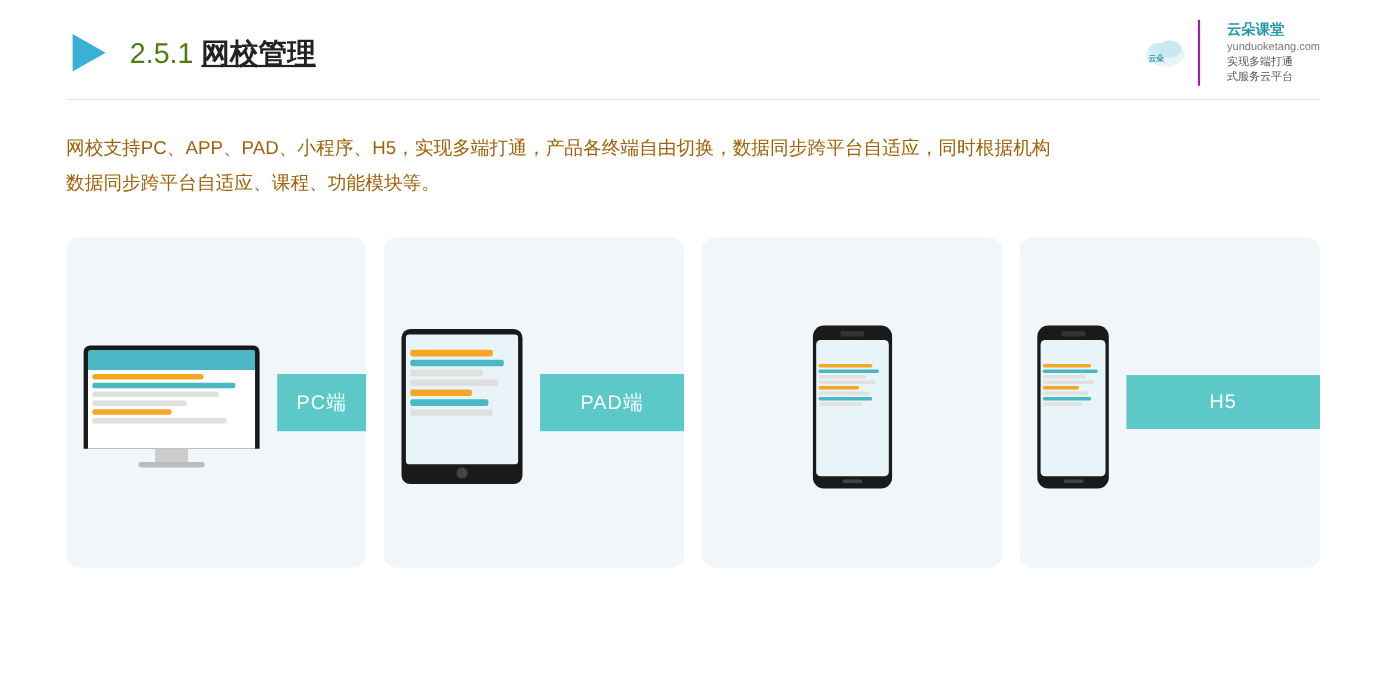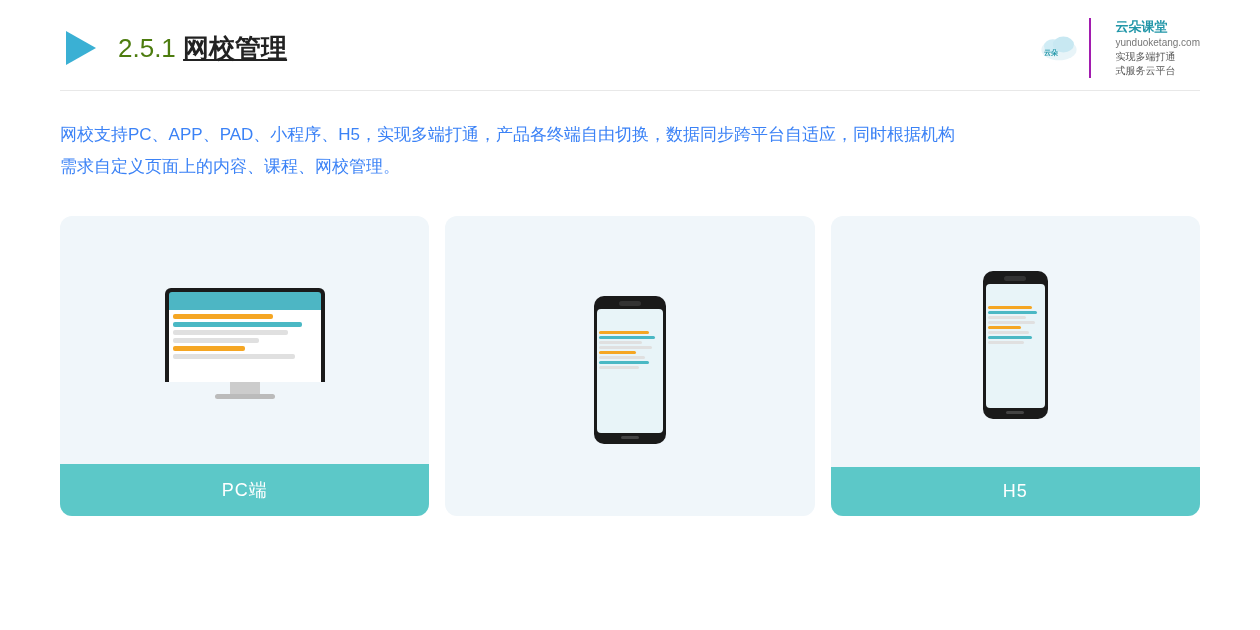--- a/index.html
+++ b/index.html
@@ -81,40 +81,40 @@
 
     .brand-text .brand-name {
       font-size: 13px;
       font-weight: bold;
       color: #2196a8;
     }
 
     
     .description {
       font-size: 17px;
-      color: #3b82f6;
+      color: #a16207;
       line-height: 1.9;
       margin-bottom: 32px;
     }
 
     
     .cards-row {
       display: flex;
       gap: 16px;
       justify-content: center;
       flex: 1;
       align-items: flex-start;
     }
 
     .card {
       background: #f0f6fa;
       border-radius: 12px;
       flex: 1;
       display: flex;
-      flex-direction: column;
+      flex-direction: row;
       align-items: center;
       overflow: hidden;
       min-height: 300px;
     }
 
     .card-device-area {
       flex: 1;
       display: flex;
       align-items: center;
       justify-content: center;
@@ -319,21 +319,21 @@
         <span style="font-size:10px;color:#777;">yunduoketang.com</span>
         <span style="font-size:10px;color:#555;">
           <span>实现多端打通</span><br><span>式服务云平台</span>
         </span>
       </div>
     </div>
   </div>
 
   <div class="description">
     <span>网校支持PC、APP、PAD、小程序、H5，实现多端打通，产品各终端自由切换，数据同步跨平台自适应，同时根据机构</span><br>
-    <span>需求自定义页面上的内容、课程、网校管理。</span>
+    <span>数据同步跨平台自适应、课程、功能模块等。</span>
   </div>
 
   <div class="cards-row">
 
     <div class="card">
       <div class="card-device-area">
         <div class="pc-mockup">
           <div class="pc-screen-outer">
             <div class="pc-screen-inner">
               <div class="pc-screen-content"></div>
@@ -348,20 +348,41 @@
             </div>
           </div>
           <div class="pc-stand"></div>
           <div class="pc-base"></div>
         </div>
       </div>
       <div class="card-label">PC端</div>
     </div>
 
 
+    <div class="card">
+      <div class="card-device-area">
+        <div class="tablet-mockup">
+          <div class="tablet-screen">
+            <div class="tablet-screen-content">
+              <div class="tablet-screen-bars">
+                <div class="tablet-bar" style="background:#f5a623;width:80%;"></div>
+                <div class="tablet-bar" style="background:#4ab8c4;width:90%;"></div>
+                <div class="tablet-bar" style="background:#e0e0e0;width:70%;"></div>
+                <div class="tablet-bar" style="background:#e0e0e0;width:85%;"></div>
+                <div class="tablet-bar" style="background:#f5a623;width:60%;"></div>
+                <div class="tablet-bar" style="background:#4ab8c4;width:75%;"></div>
+                <div class="tablet-bar" style="background:#e0e0e0;width:80%;"></div>
+              </div>
+            </div>
+          </div>
+          <div class="tablet-home-dot"></div>
+        </div>
+      </div>
+      <div class="card-label">PAD端</div>
+    </div>
 
     <div class="card">
       <div class="card-device-area">
         <div class="phone-mockup">
           <div class="phone-notch"></div>
           <div class="phone-screen">
             <div class="phone-screen-content">
               <div class="phone-screen-bars">
                 <div class="phone-bar" style="background:#f5a623;width:80%;"></div>
                 <div class="phone-bar" style="background:#4ab8c4;width:90%;"></div>

